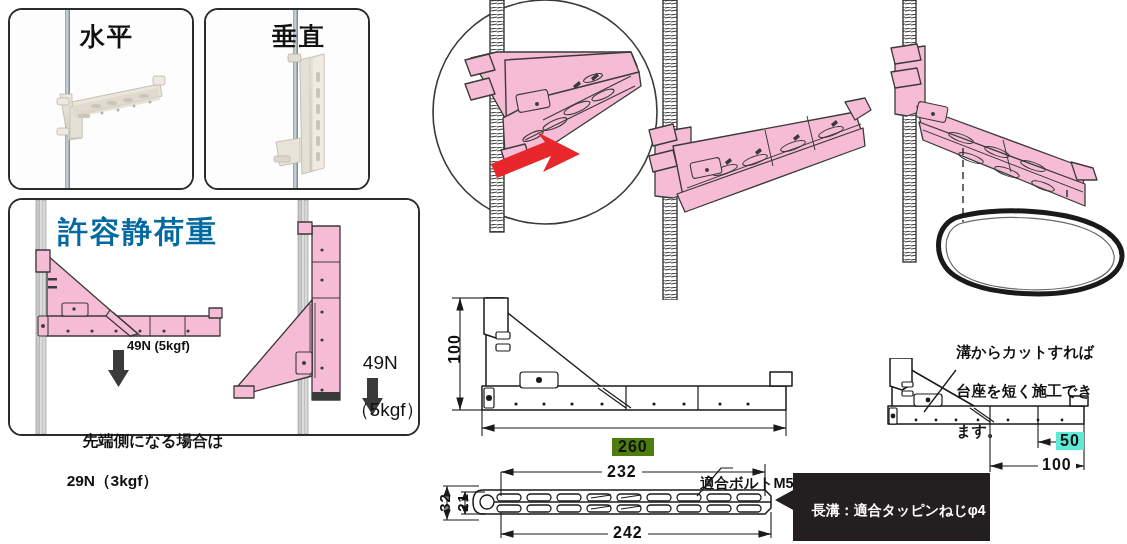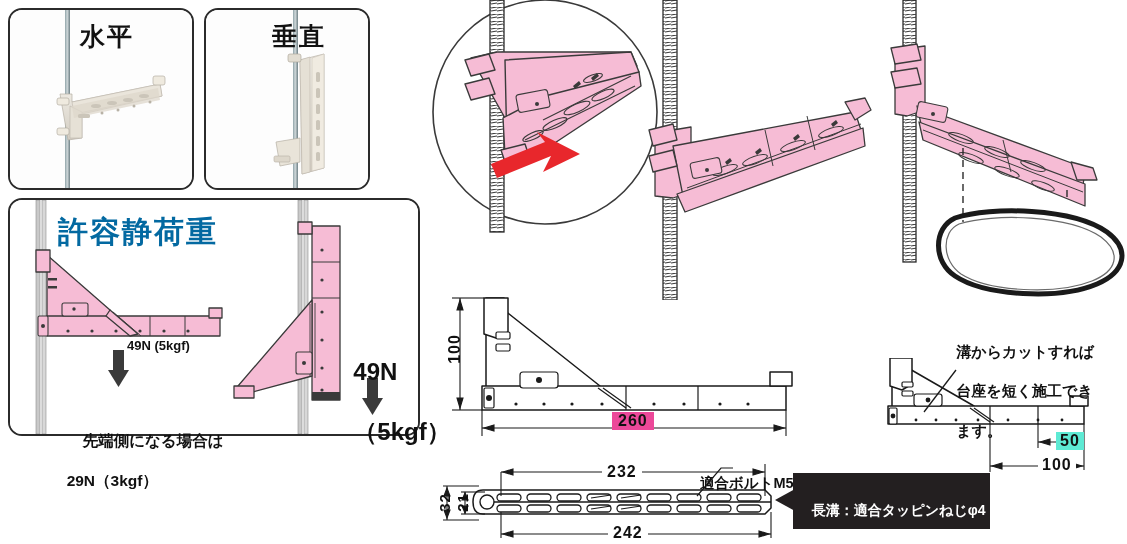--- a/index.html
+++ b/index.html
@@ -30,22 +30,22 @@
     white-space:nowrap;
   }
   .load-value{
     position:absolute;font-size:13px;font-weight:700;color:#111;white-space:nowrap;
   }
   .load-note{
     position:absolute;font-size:15.5px;font-weight:700;color:#111;
     line-height:1.28;white-space:pre;
   }
   .load-value-v{
-    position:absolute;font-size:24px;font-weight:700;color:#111;
-    line-height:1.25;white-space:pre;
+    position:absolute;font-size:19px;font-weight:400;color:#111;
+    line-height:1.25;text-align:center;white-space:pre;
   }
 
   
   .dim-text{
     position:absolute;font-size:16px;font-weight:700;color:#111;
     white-space:nowrap;letter-spacing:1px;
   }
   .dim-text.vert{
     transform-origin:center center;
     transform:rotate(-90deg);
@@ -381,21 +381,21 @@
   <g stroke="#1a1a1a" stroke-width="1.1" fill="none">
     <line x1="42" y1="140" x2="346" y2="140"></line>
     <line x1="42" y1="122" x2="42" y2="148"></line>
     <line x1="346" y1="122" x2="346" y2="148"></line>
     <polygon points="44,140 54,137 54,143" fill="#1a1a1a"></polygon>
     <polygon points="344,140 334,137 334,143" fill="#1a1a1a"></polygon>
   </g>
 </svg>
 </div>
 <div class="dim-text vert abs" style="left:437px;top:340px;width:36px;text-align:center;">100</div>
-<div class="dim-text abs" style="left:612px;top:412px;background:#ec4899;padding:0 6px;">260</div>
+<div class="dim-text abs" style="left:612px;top:438px;background:#4d7c0f;padding:0 6px;">260</div>
 
 <div class="abs" style="left:435px;top:452px;width:365px;height:92px;">
 <svg width="365" height="92" viewBox="0 0 365 92">
 
   <g fill="#ffffff" stroke="#1a1a1a" stroke-width="1.5" stroke-linejoin="round">
     <path d="M48 38 C40 38, 38 44, 38 50 C38 56, 40 62, 48 62 L330 62 L336 56 L336 44 L330 38 Z"></path>
   </g>
   <line x1="48" y1="50" x2="336" y2="50" stroke="#1a1a1a" stroke-width="1.3"></line>
 
   <g fill="#ffffff" stroke="#1a1a1a" stroke-width="1.4">
@@ -530,16 +530,16 @@
 <div class="note-text abs" style="left:948px;top:322px;">
   <span>溝からカットすれば</span><br>
   <span>台座を短く施工でき</span><br>
   <span>ます。</span>
 </div>
 <svg class="abs" width="40" height="50" style="left:920px;top:368px;">
   <line x1="36" y1="2" x2="4" y2="44" stroke="#1a1a1a" stroke-width="1.3"></line>
 </svg>
 
 <div class="callout-tip abs" style="left:775px;top:489px;"></div>
-<div class="callout abs" style="left:793px;top:473px;width:197px;height:56px;">
+<div class="callout abs" style="left:793px;top:473px;width:197px;height:68px;">
   <span>長溝：適合タッピンねじφ4</span><br>
   <span>揉み込み深さ15〜20㎜迄</span>
 </div>
 
 </body></html>

